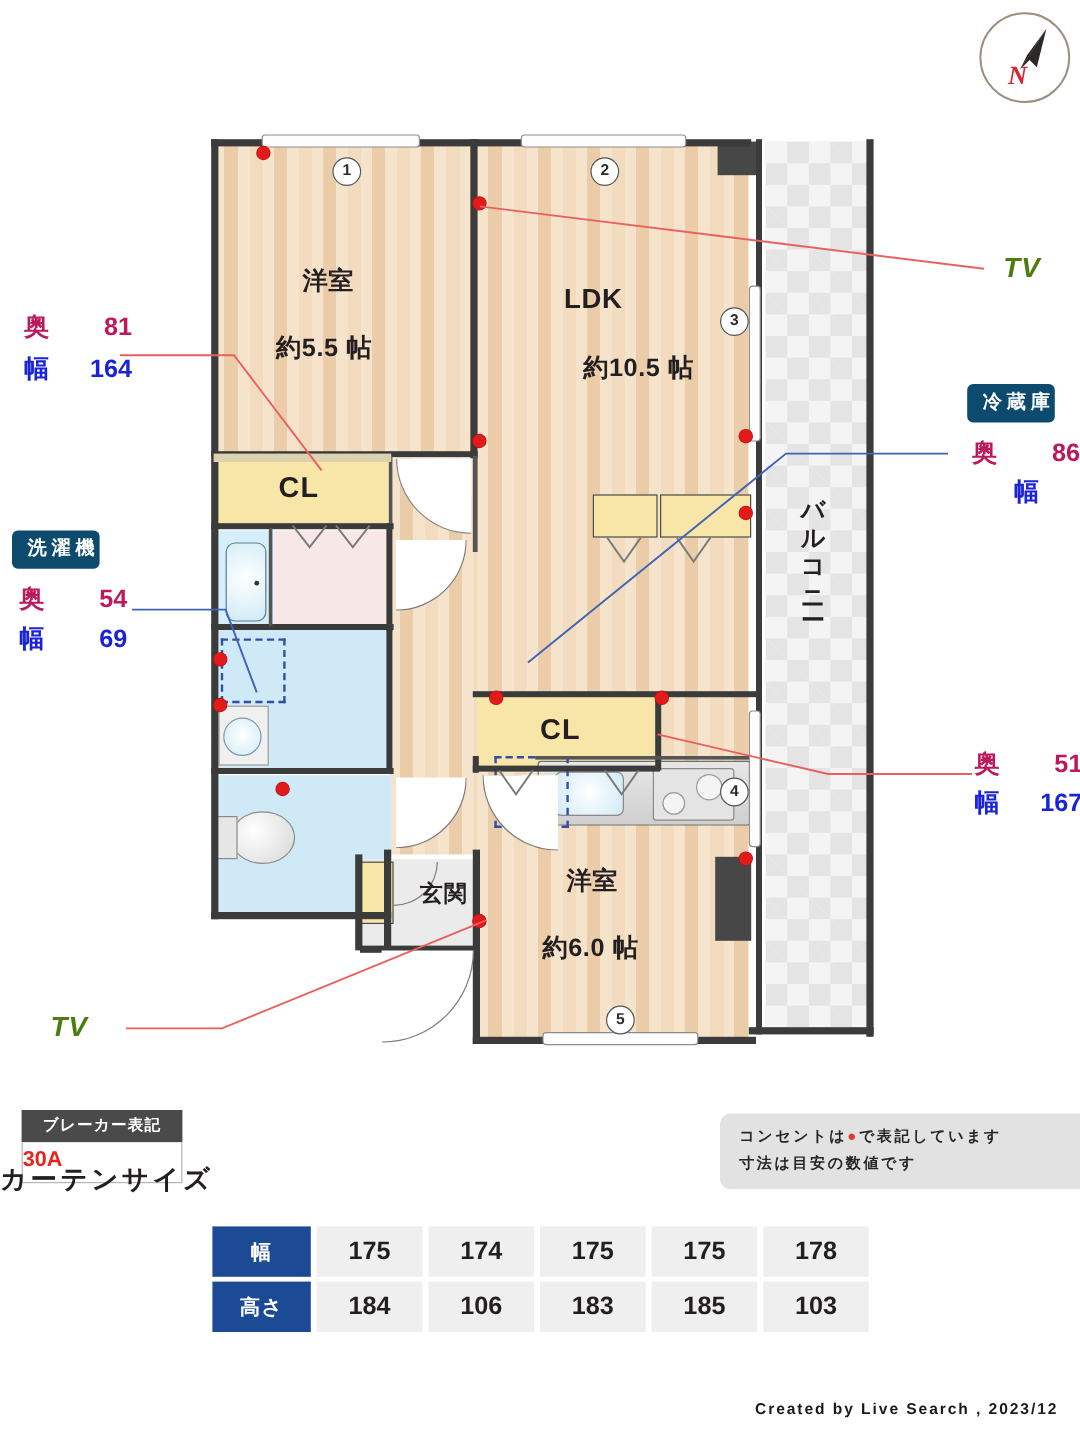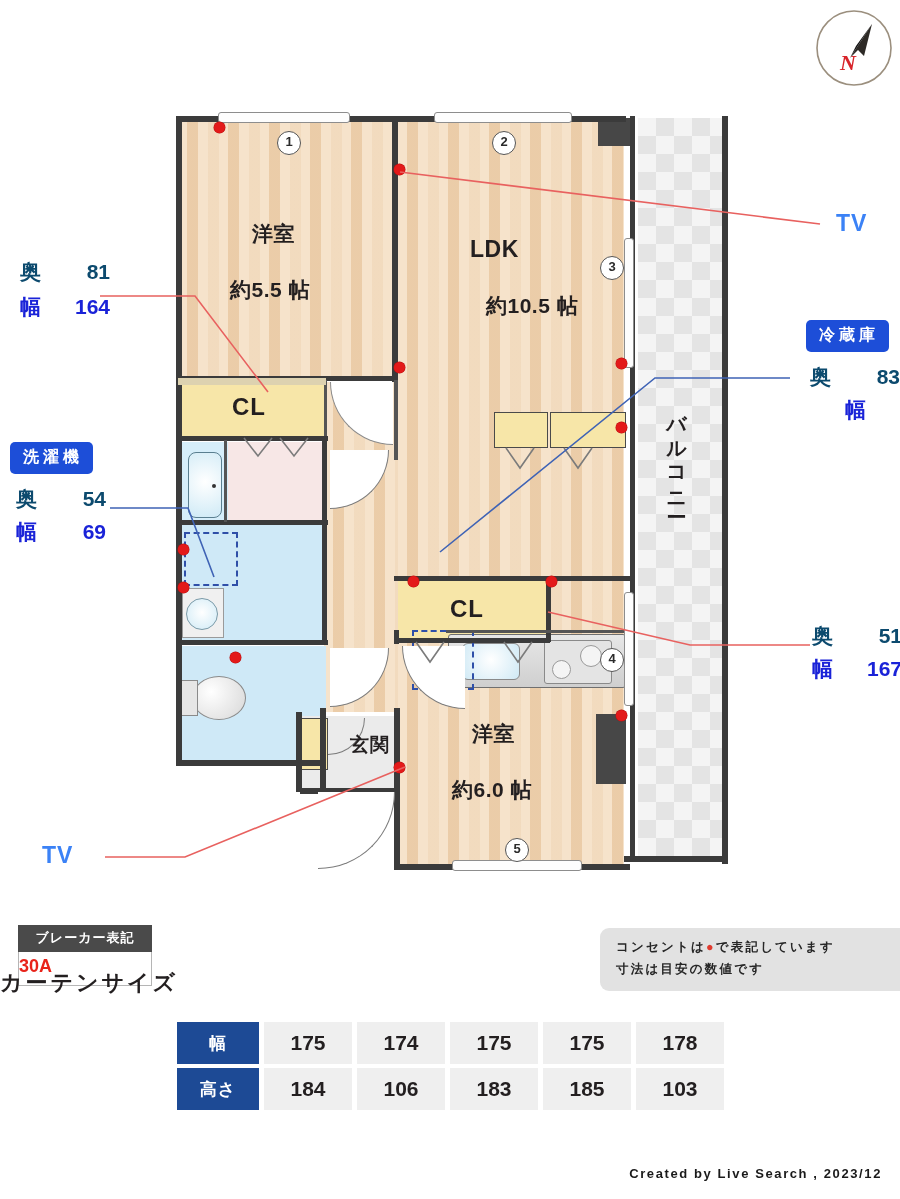--- a/index.html
+++ b/index.html
@@ -43,29 +43,29 @@
   .rmsize{font-size:21px;}
   .cl-txt{font-size:24px;letter-spacing:1px;}
   .num-bubble{position:absolute;width:22px;height:22px;border-radius:50%;
               background:#fff;border:1.4px solid #555;font-size:13px;line-height:20px;
               text-align:center;font-weight:600;color:#2b2b2b;}
   .vert{writing-mode:vertical-rl;text-orientation:upright;font-size:20px;
         letter-spacing:3px;font-weight:600;}
   .door-arc{position:absolute;border:1.4px solid #7b7b7b;border-radius:50%;
             background:transparent;}
   
-  .tag{position:absolute;background:#1d4ed8;color:#fff;border-radius:5px;
-       font-size:16px;font-weight:700;letter-spacing:4px;padding:5px 10px 6px 13px;
+  .tag{position:absolute;background:#0c4a6e;color:#fff;border-radius:5px;
+       font-size:16px;font-weight:700;letter-spacing:4px;padding:5px 0 6px 13px;
        text-align:center;}
   .dimrow{position:absolute;font-size:21px;font-weight:700;white-space:nowrap;}
-  .dim-oku{color:#0c4a6e;}
+  .dim-oku{color:#be185d;}
   .dim-haba{color:#1a23d8;}
   .dimlabel{display:inline-block;width:38px;}
   .dimval{display:inline-block;width:52px;text-align:right;}
-  .tvlabel{position:absolute;color:#3b82f6;font-size:23px;font-weight:700;letter-spacing:1px;}
+  .tvlabel{position:absolute;color:#4d7c0f;font-size:23px;font-weight:700;letter-spacing:1px;font-style:italic;}
   svg.leader{position:absolute;left:0;top:0;width:900px;height:1199px;pointer-events:none;}
   
   #breaker{left:18px;top:925px;width:134px;}
   #breaker .bhead{background:#4a4a4a;color:#fff;font-size:13px;font-weight:700;
                   text-align:center;padding:4px 0 5px;letter-spacing:1px;}
   #breaker .bbody{background:#fff;border:1px solid #b5b5b5;border-top:none;
                   color:#e8231a;font-size:18px;font-weight:700;text-align:left;padding:4px 0 8px;}
   
   #note{left:600px;top:928px;width:290px;background:#e2e2e2;border-radius:9px;
         padding:9px 10px 10px 16px;font-size:12.5px;line-height:1.75;letter-spacing:2.2px;
@@ -262,21 +262,21 @@
 <div class="tag" style="left:10px;top:442px;">洗濯機</div>
 <div class="dimrow dim-oku" style="left:16px;top:485px;">
   <span class="dimlabel">奥</span><span class="dimval">54</span>
 </div>
 <div class="dimrow dim-haba" style="left:16px;top:518px;">
   <span class="dimlabel">幅</span><span class="dimval">69</span>
 </div>
 
 <div class="tag" style="left:806px;top:320px;">冷蔵庫</div>
 <div class="dimrow dim-oku" style="left:810px;top:363px;">
-  <span class="dimlabel">奥</span><span class="dimval">83</span>
+  <span class="dimlabel">奥</span><span class="dimval">86</span>
 </div>
 <div class="dimrow dim-haba" style="left:810px;top:396px;margin-left:35px;">
   <span class="dimlabel">幅</span><span class="dimval">72</span>
 </div>
 
 <div class="dimrow dim-oku" style="left:812px;top:622px;">
   <span class="dimlabel">奥</span><span class="dimval">51</span>
 </div>
 <div class="dimrow dim-haba" style="left:812px;top:655px;">
   <span class="dimlabel">幅</span><span class="dimval">167</span>

